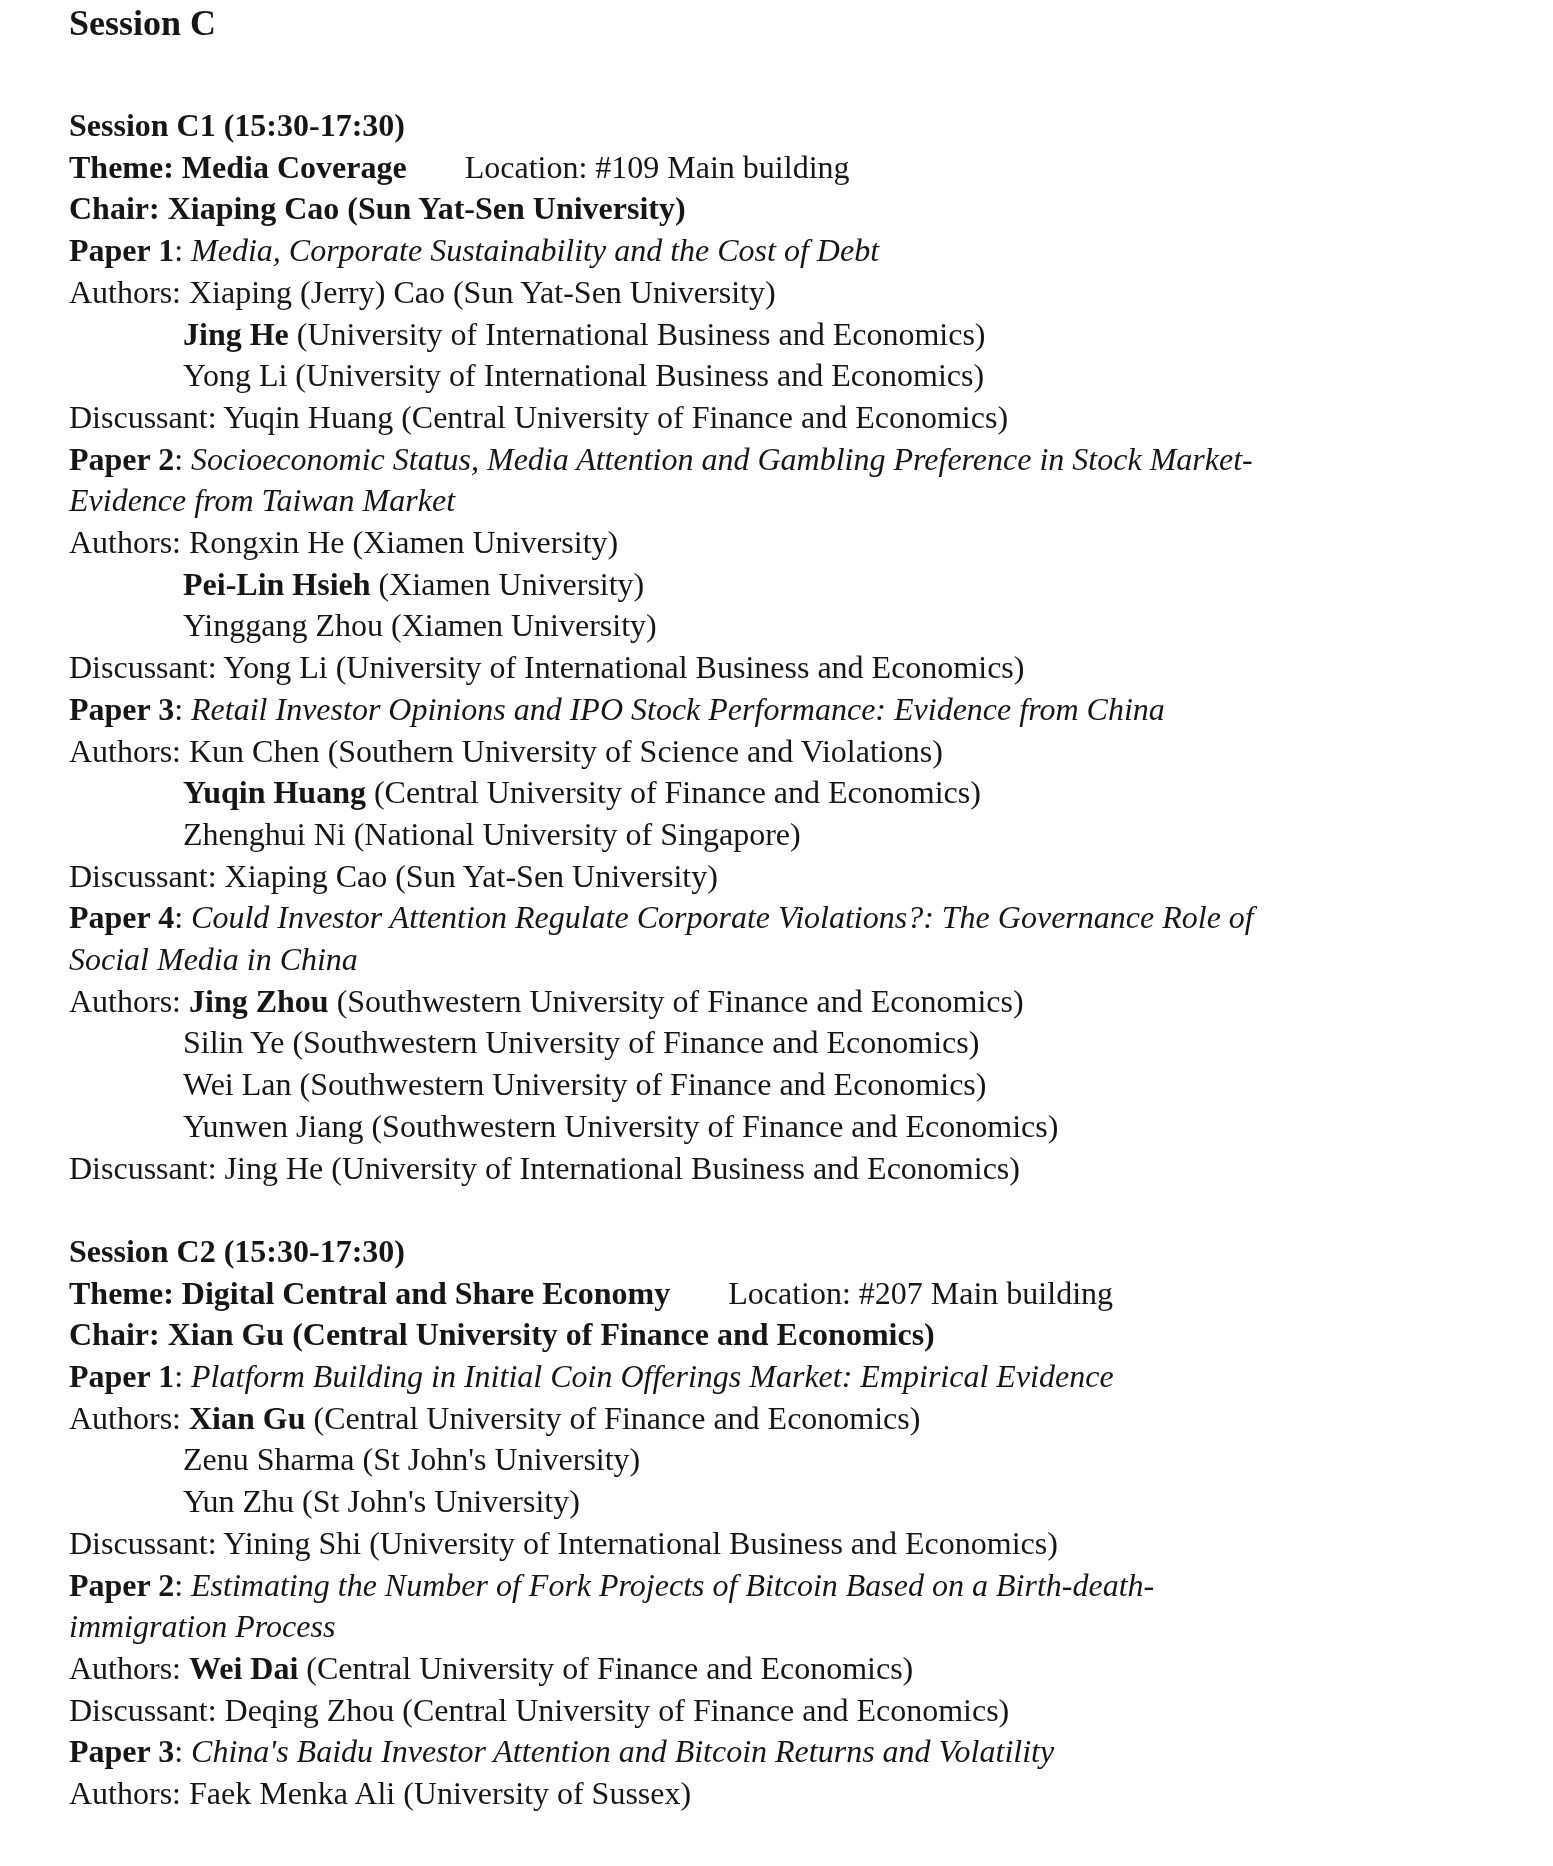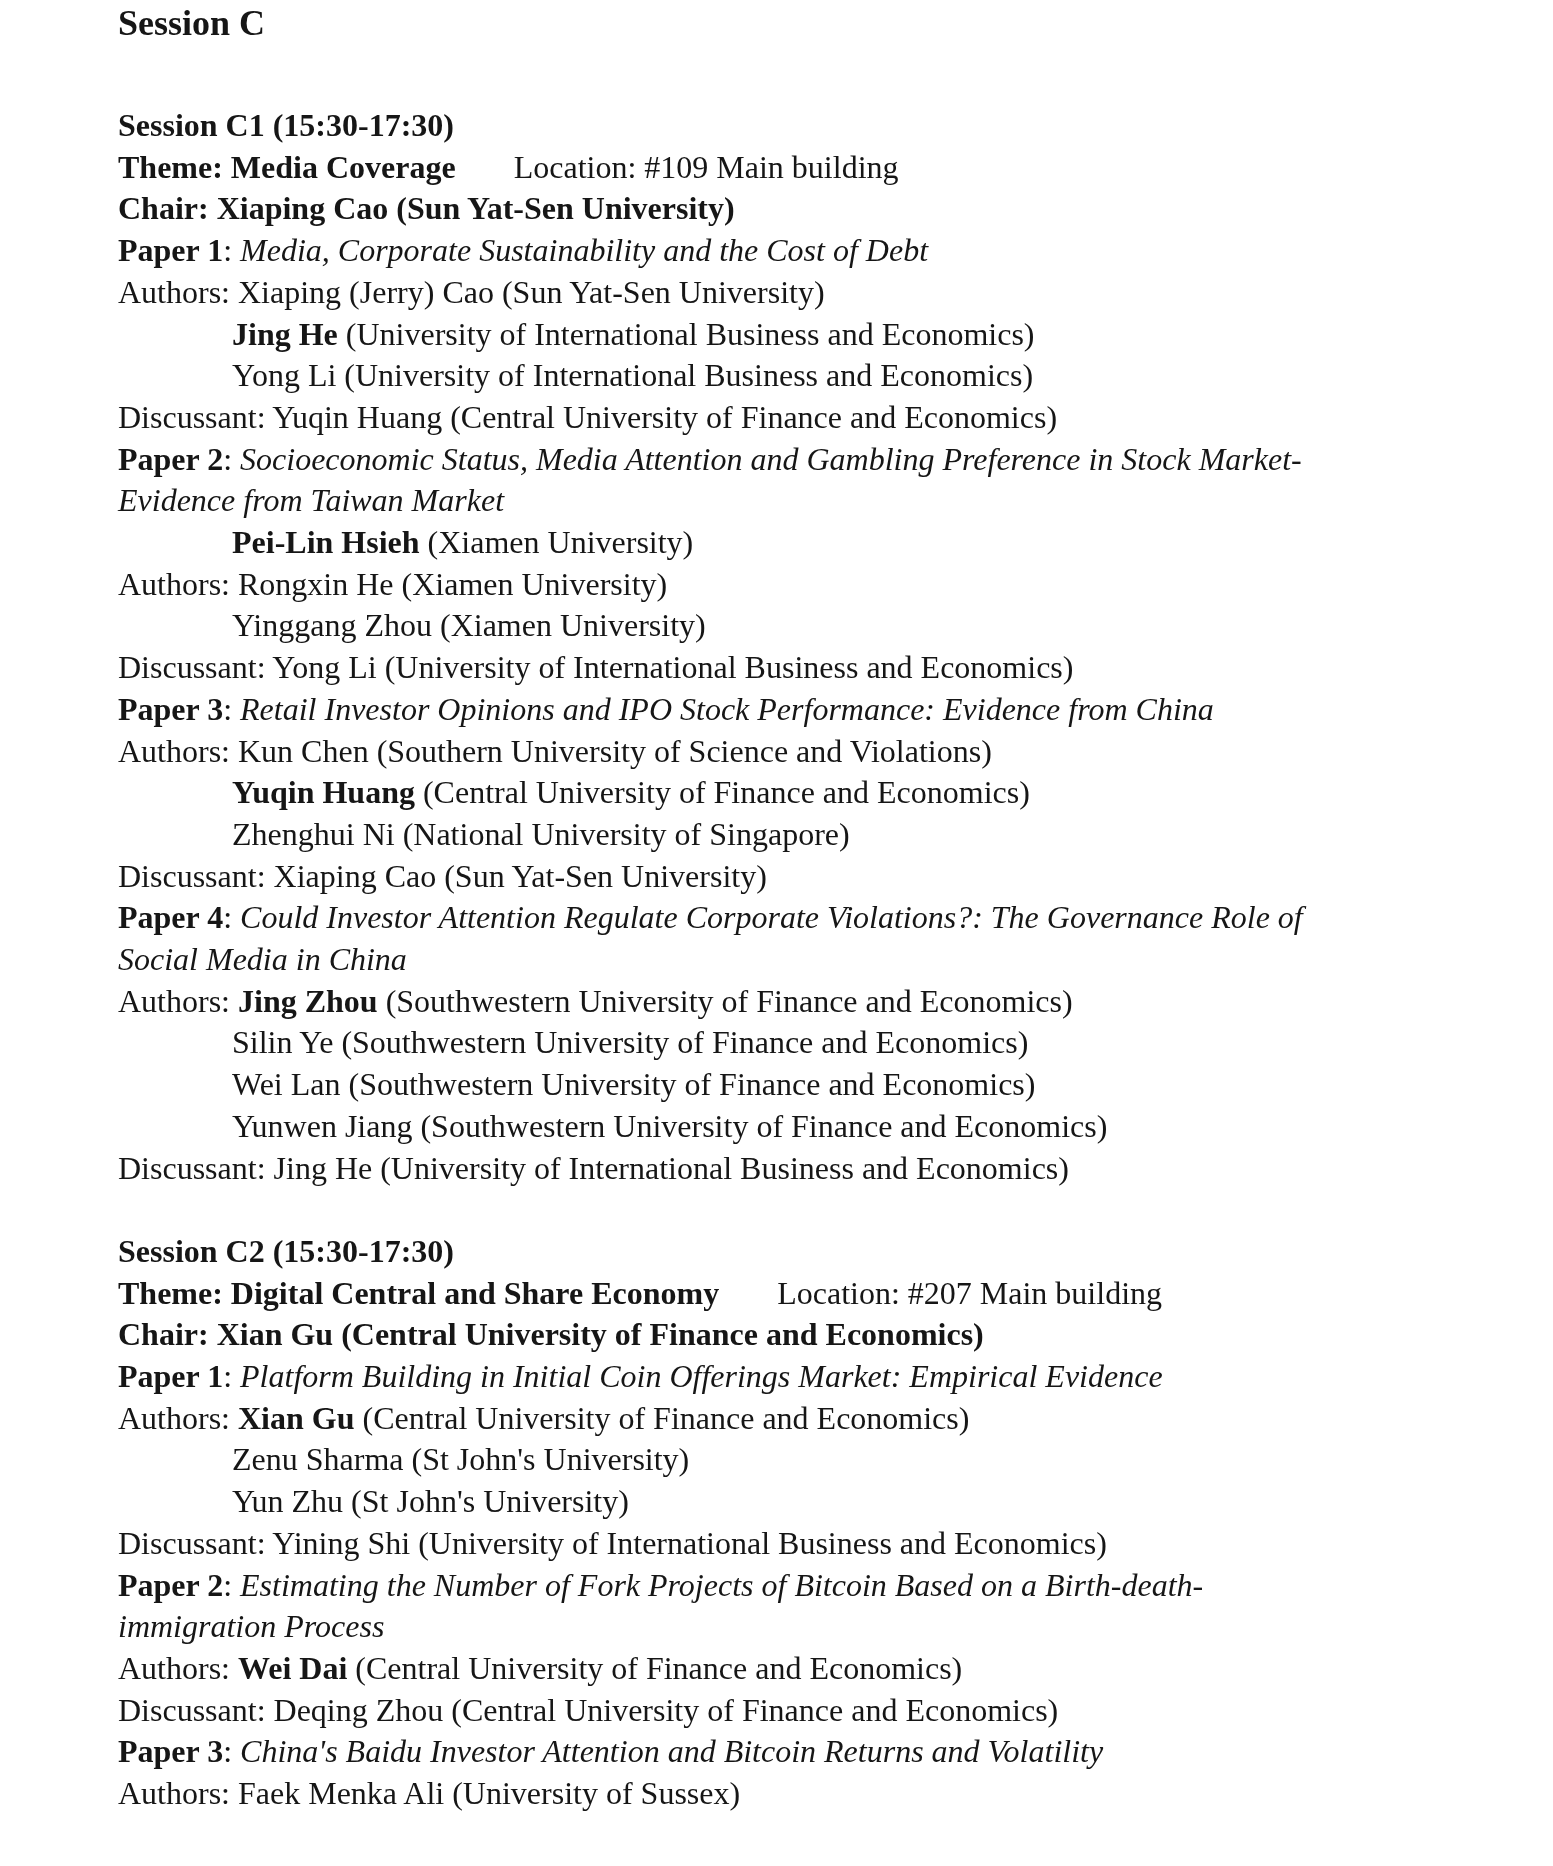--- a/index.html
+++ b/index.html
@@ -3,21 +3,21 @@
 <meta charset="utf-8">
 <style>
   html, body { margin: 0; padding: 0; background: #ffffff; }
   .page {
     position: relative;
     box-sizing: border-box;
     width: 1553px;
     height: 1866px;
     background: #ffffff;
     color: #161616;
-    padding: 0 40px 0 118px;
+    padding: 0 40px 0 69px;
     overflow: hidden;
     font-family: "Liberation Serif", "DejaVu Serif", serif;
     font-size: 32px;
     line-height: 41.7px;
   }
   .page-title {
     margin: 0;
     font-size: 36px;
     font-weight: bold;
     line-height: 47px;
@@ -40,22 +40,22 @@
         <p class="line b">Session C1 (15:30-17:30)</p>
         <p class="line"><span class="b">Theme: Media Coverage</span><span class="loc">Location: #109 Main building</span></p>
         <p class="line b">Chair: Xiaping Cao (Sun Yat-Sen University)</p>
         <p class="line"><span class="b">Paper 1</span><span>:</span> <span class="title">Media, Corporate Sustainability and the Cost of Debt</span></p>
         <p class="line"><span>Authors:</span> <span>Xiaping (Jerry) Cao</span> <span>(Sun Yat-Sen University)</span></p>
         <p class="line indent"><span class="b">Jing He</span> <span>(University of International Business and Economics)</span></p>
         <p class="line indent"><span>Yong Li</span> <span>(University of International Business and Economics)</span></p>
         <p class="line"><span>Discussant:</span> <span>Yuqin Huang (Central University of Finance and Economics)</span></p>
         <p class="line"><span class="b">Paper 2</span><span>:</span> <span class="title">Socioeconomic Status, Media Attention and Gambling Preference in Stock Market-</span></p>
         <p class="line"><span class="title">Evidence from Taiwan Market</span></p>
+        <p class="line"><span>Authors:</span> <span>Rongxin He</span> <span>(Xiamen University)</span></p>
         <p class="line indent"><span class="b">Pei-Lin Hsieh</span> <span>(Xiamen University)</span></p>
-        <p class="line"><span>Authors:</span> <span>Rongxin He</span> <span>(Xiamen University)</span></p>
         <p class="line indent"><span>Yinggang Zhou</span> <span>(Xiamen University)</span></p>
         <p class="line"><span>Discussant:</span> <span>Yong Li (University of International Business and Economics)</span></p>
         <p class="line"><span class="b">Paper 3</span><span>:</span> <span class="title">Retail Investor Opinions and IPO Stock Performance: Evidence from China</span></p>
         <p class="line"><span>Authors:</span> <span>Kun Chen</span> <span>(Southern University of Science and Violations)</span></p>
         <p class="line indent"><span class="b">Yuqin Huang</span> <span>(Central University of Finance and Economics)</span></p>
         <p class="line indent"><span>Zhenghui Ni</span> <span>(National University of Singapore)</span></p>
         <p class="line"><span>Discussant:</span> <span>Xiaping Cao (Sun Yat-Sen University)</span></p>
         <p class="line"><span class="b">Paper 4</span><span>:</span> <span class="title">Could Investor Attention Regulate Corporate Violations?: The Governance Role of</span></p>
         <p class="line"><span class="title">Social Media in China</span></p>
         <p class="line"><span>Authors:</span> <span class="b">Jing Zhou</span> <span>(Southwestern University of Finance and Economics)</span></p>

